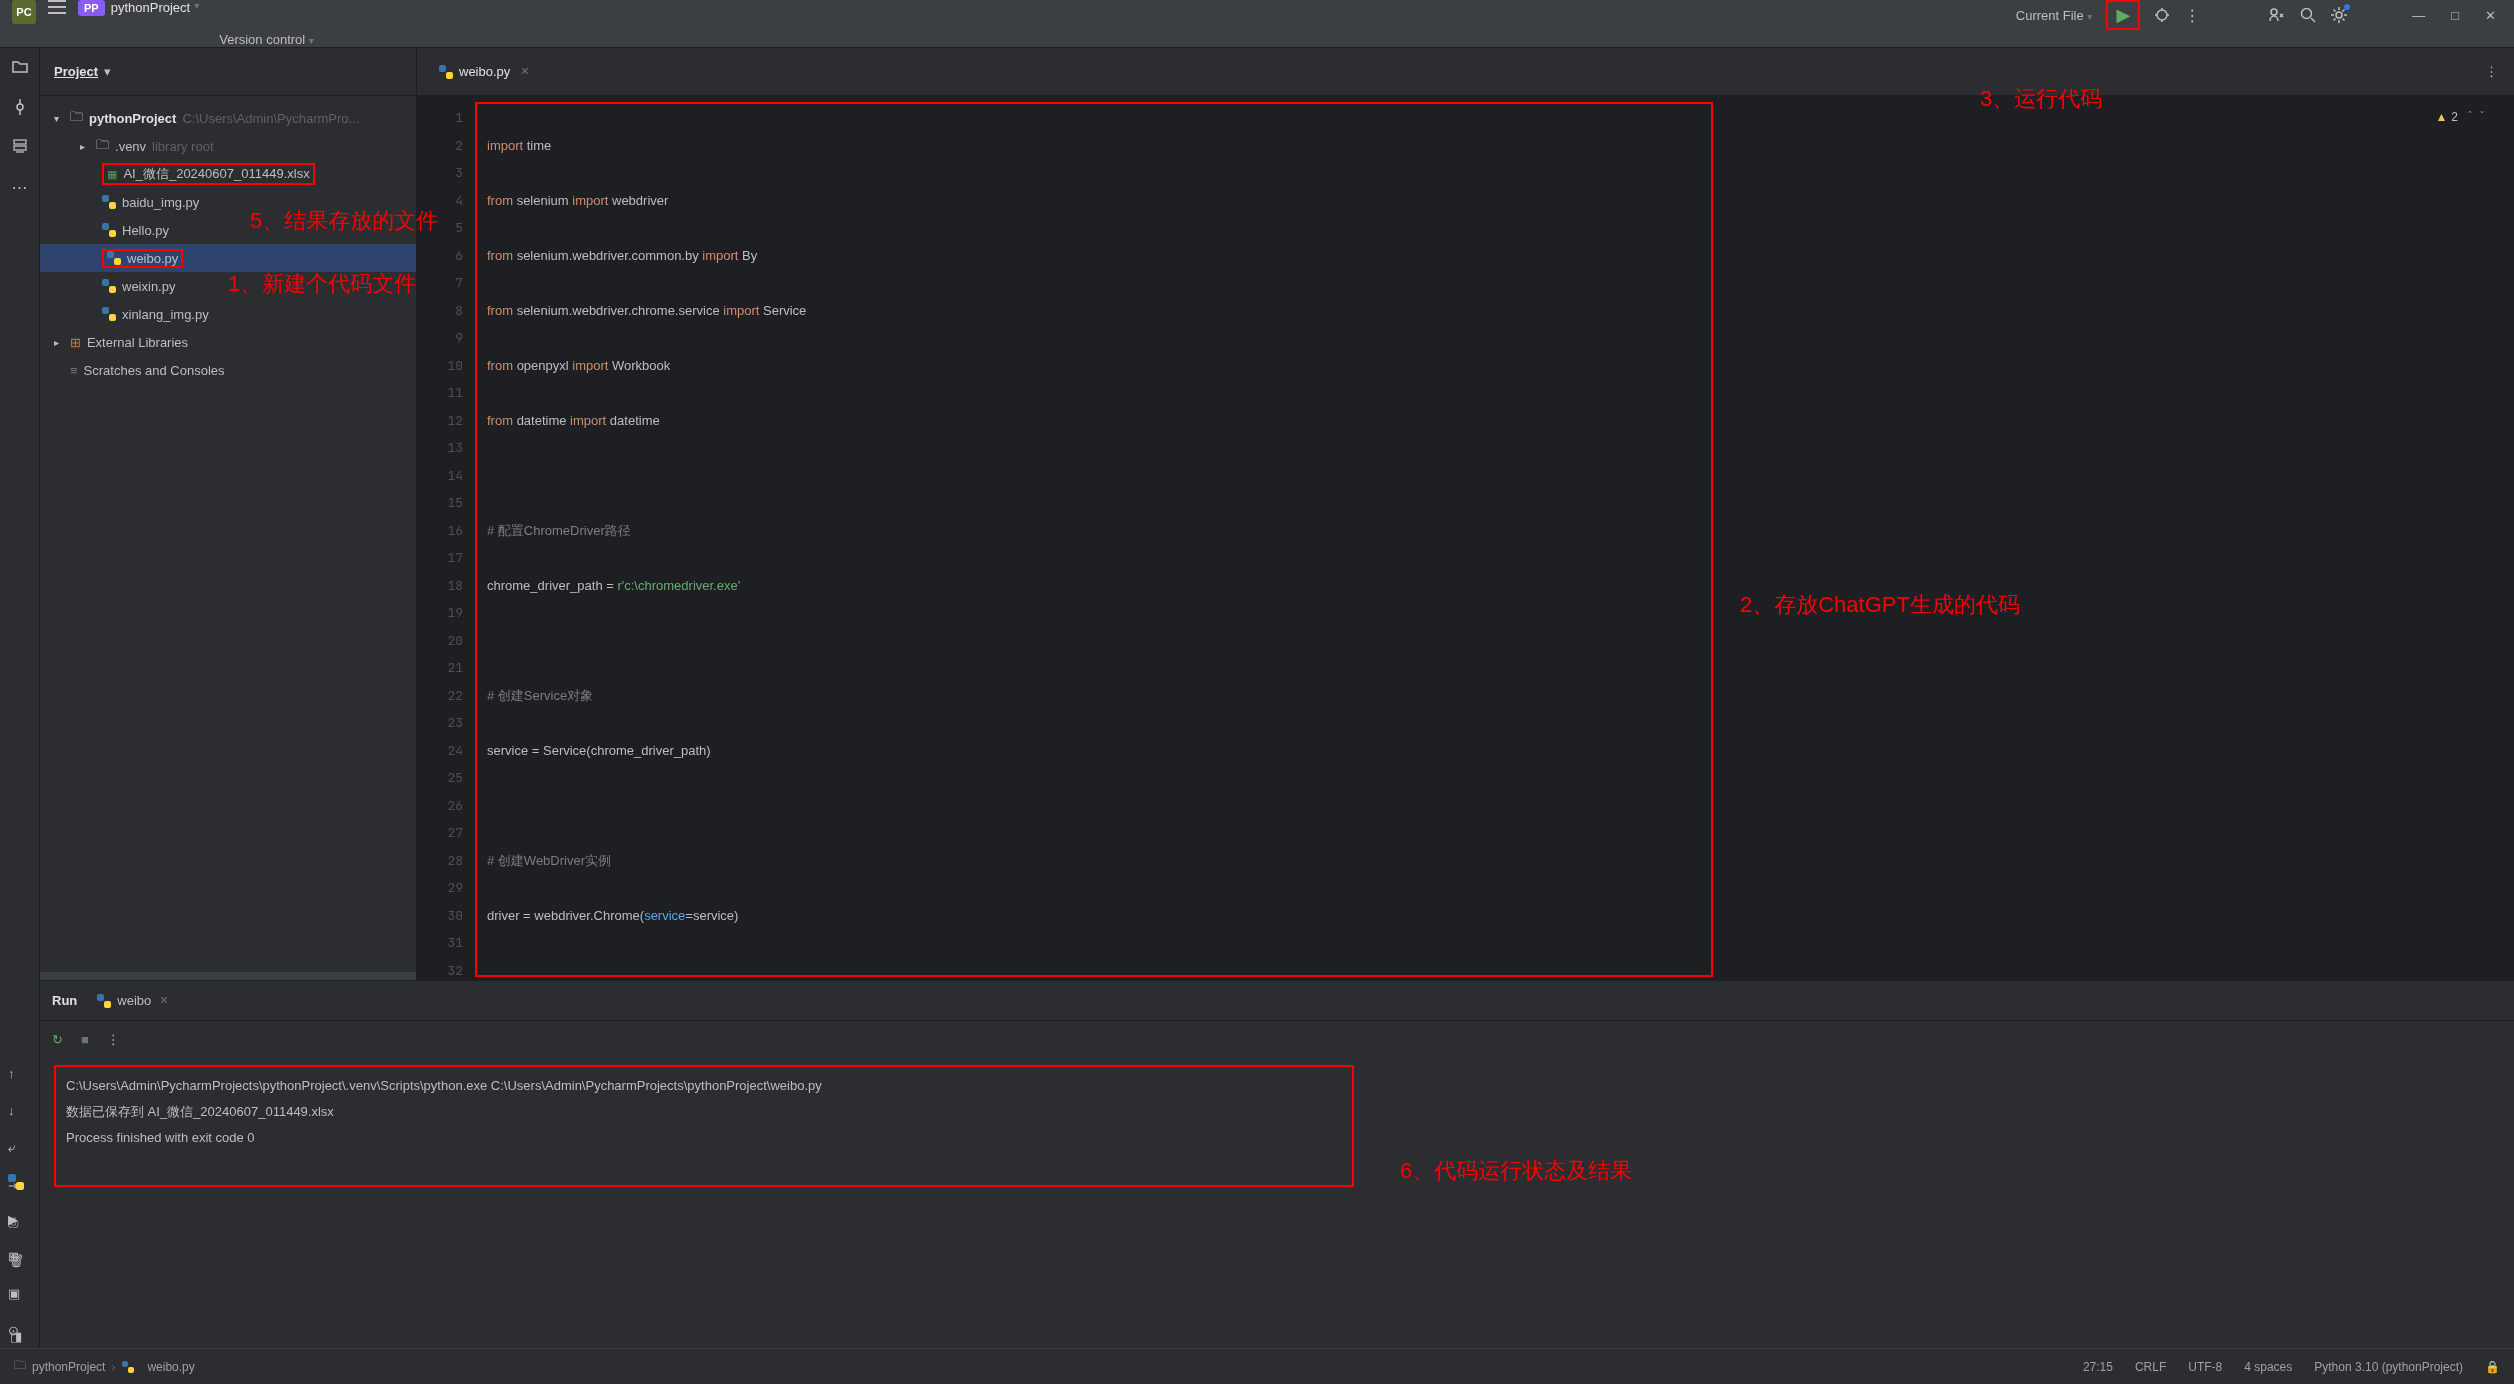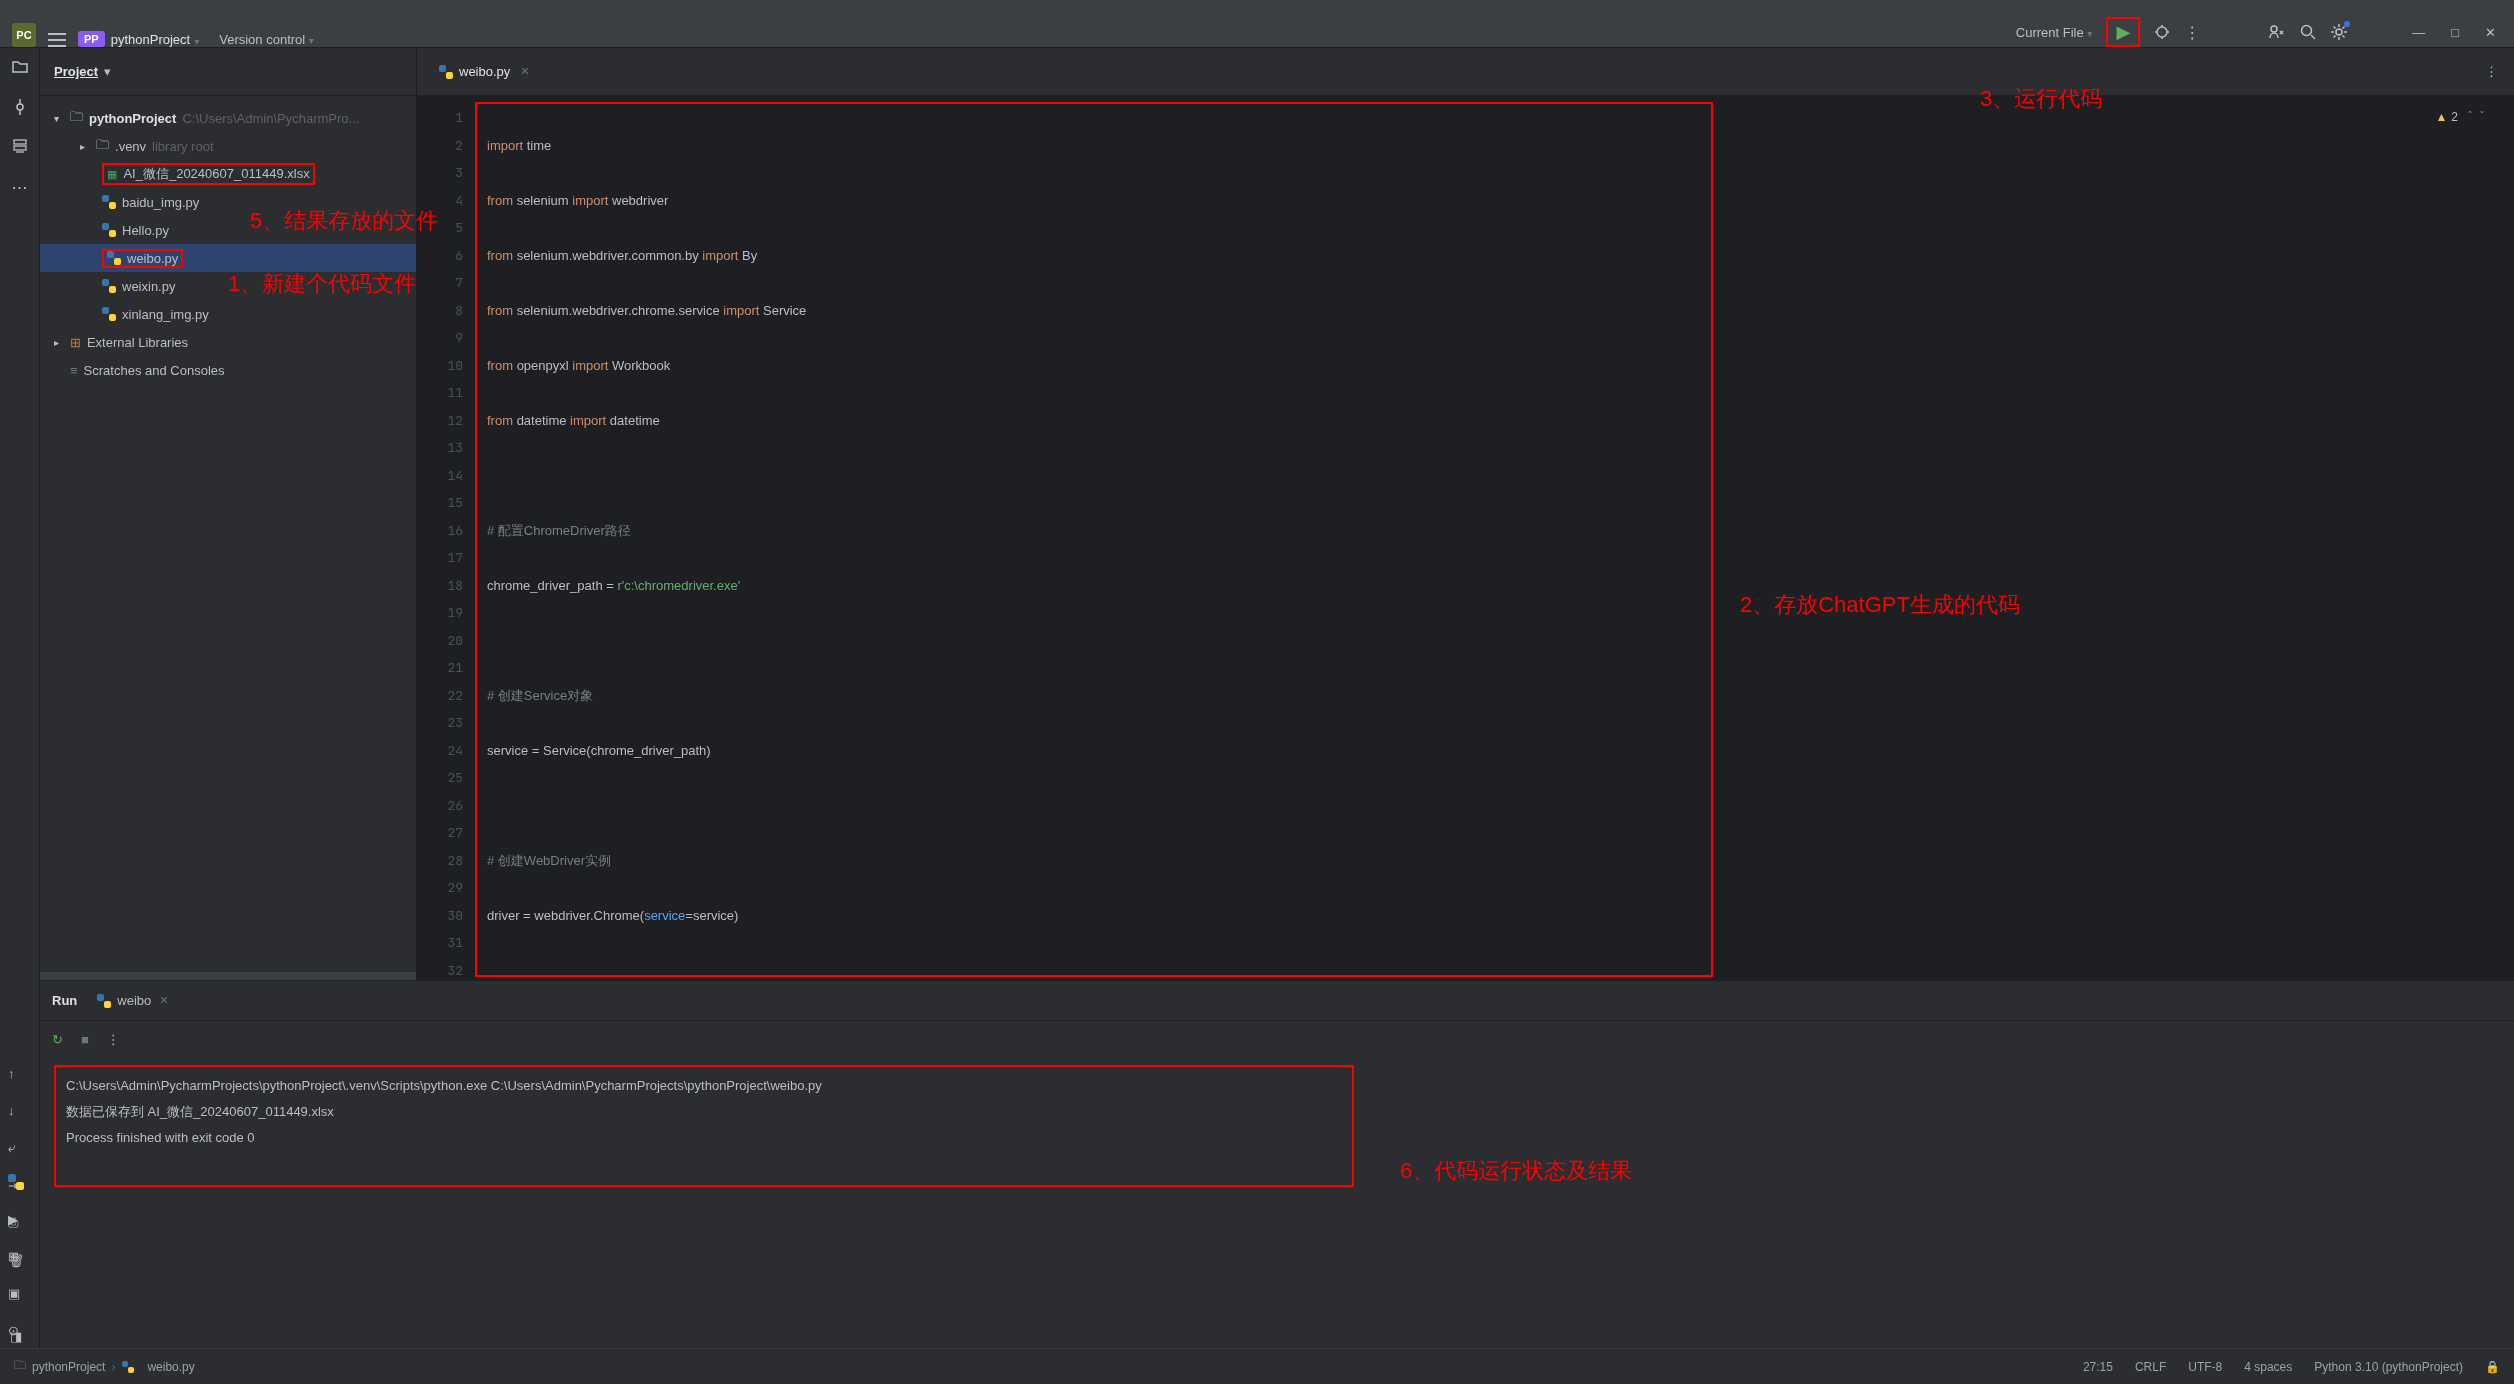--- a/index.html
+++ b/index.html
@@ -1,28 +1,28 @@
 <!DOCTYPE html>
 <html><head>
 <meta charset="utf-8">
 <style>
 * { margin: 0; padding: 0; box-sizing: border-box; font-family: "Segoe UI", sans-serif; }
 body { background: #2b2d30; color: #bcbec4; font-size: 13px; overflow: hidden; width: 2514px; height: 1384px; position: relative; transform-origin: top left; }
 .main-wrapper { width: 2514px; height: 1384px; }
 
 
-.titlebar { height: 48px; background: #3c3f41; display: flex; align-items: flex-end; padding: 0 12px; border-bottom: 1px solid #1e1f22; }
+.titlebar { height: 48px; background: #3c3f41; display: flex; align-items: flex-start; padding: 0 12px; border-bottom: 1px solid #1e1f22; }
 .titlebar .logo { width: 24px; height: 24px; background: #5b6b2f; color: #fff; font-weight: bold; font-size: 11px; display: flex; align-items: center; justify-content: center; border-radius: 3px; }
 .titlebar .hamburger { margin: 0 12px; color: #bcbec4; cursor: pointer; }
 .titlebar .pp-badge { background: #8a5cf6; color: #fff; padding: 2px 6px; border-radius: 3px; font-size: 11px; font-weight: bold; margin-right: 6px; }
 .titlebar .proj-name { color: #dfe1e5; margin-right: 4px; }
 .titlebar .chev { color: #6f737a; font-size: 10px; }
 .titlebar .vc { margin-left: 20px; color: #bcbec4; margin-top: 32px; }
 .titlebar .spacer { flex: 1; }
-.titlebar .right-group { display: flex; align-items: center; gap: 14px; margin-top: 28px; }
+.titlebar .right-group { display: flex; align-items: center; gap: 14px; }
 .titlebar .cur-file { color: #bcbec4; }
 .titlebar .run-btn { color: #5fad65; font-size: 18px; }
 .titlebar .icon-btn { color: #bcbec4; font-size: 16px; cursor: pointer; }
 .titlebar .win-btn { color: #bcbec4; padding: 0 6px; cursor: pointer; }
 .run-highlight { border: 2px solid #ff0000; padding: 2px 8px; display: inline-flex; align-items: center; }
 
 
 .leftstrip { position: absolute; left: 0; top: 48px; width: 40px; bottom: 36px; background: #2b2d30; border-right: 1px solid #1e1f22; display: flex; flex-direction: column; align-items: center; padding-top: 10px; gap: 22px; }
 .leftstrip .icn { color: #bcbec4; font-size: 16px; cursor: pointer; }
 

